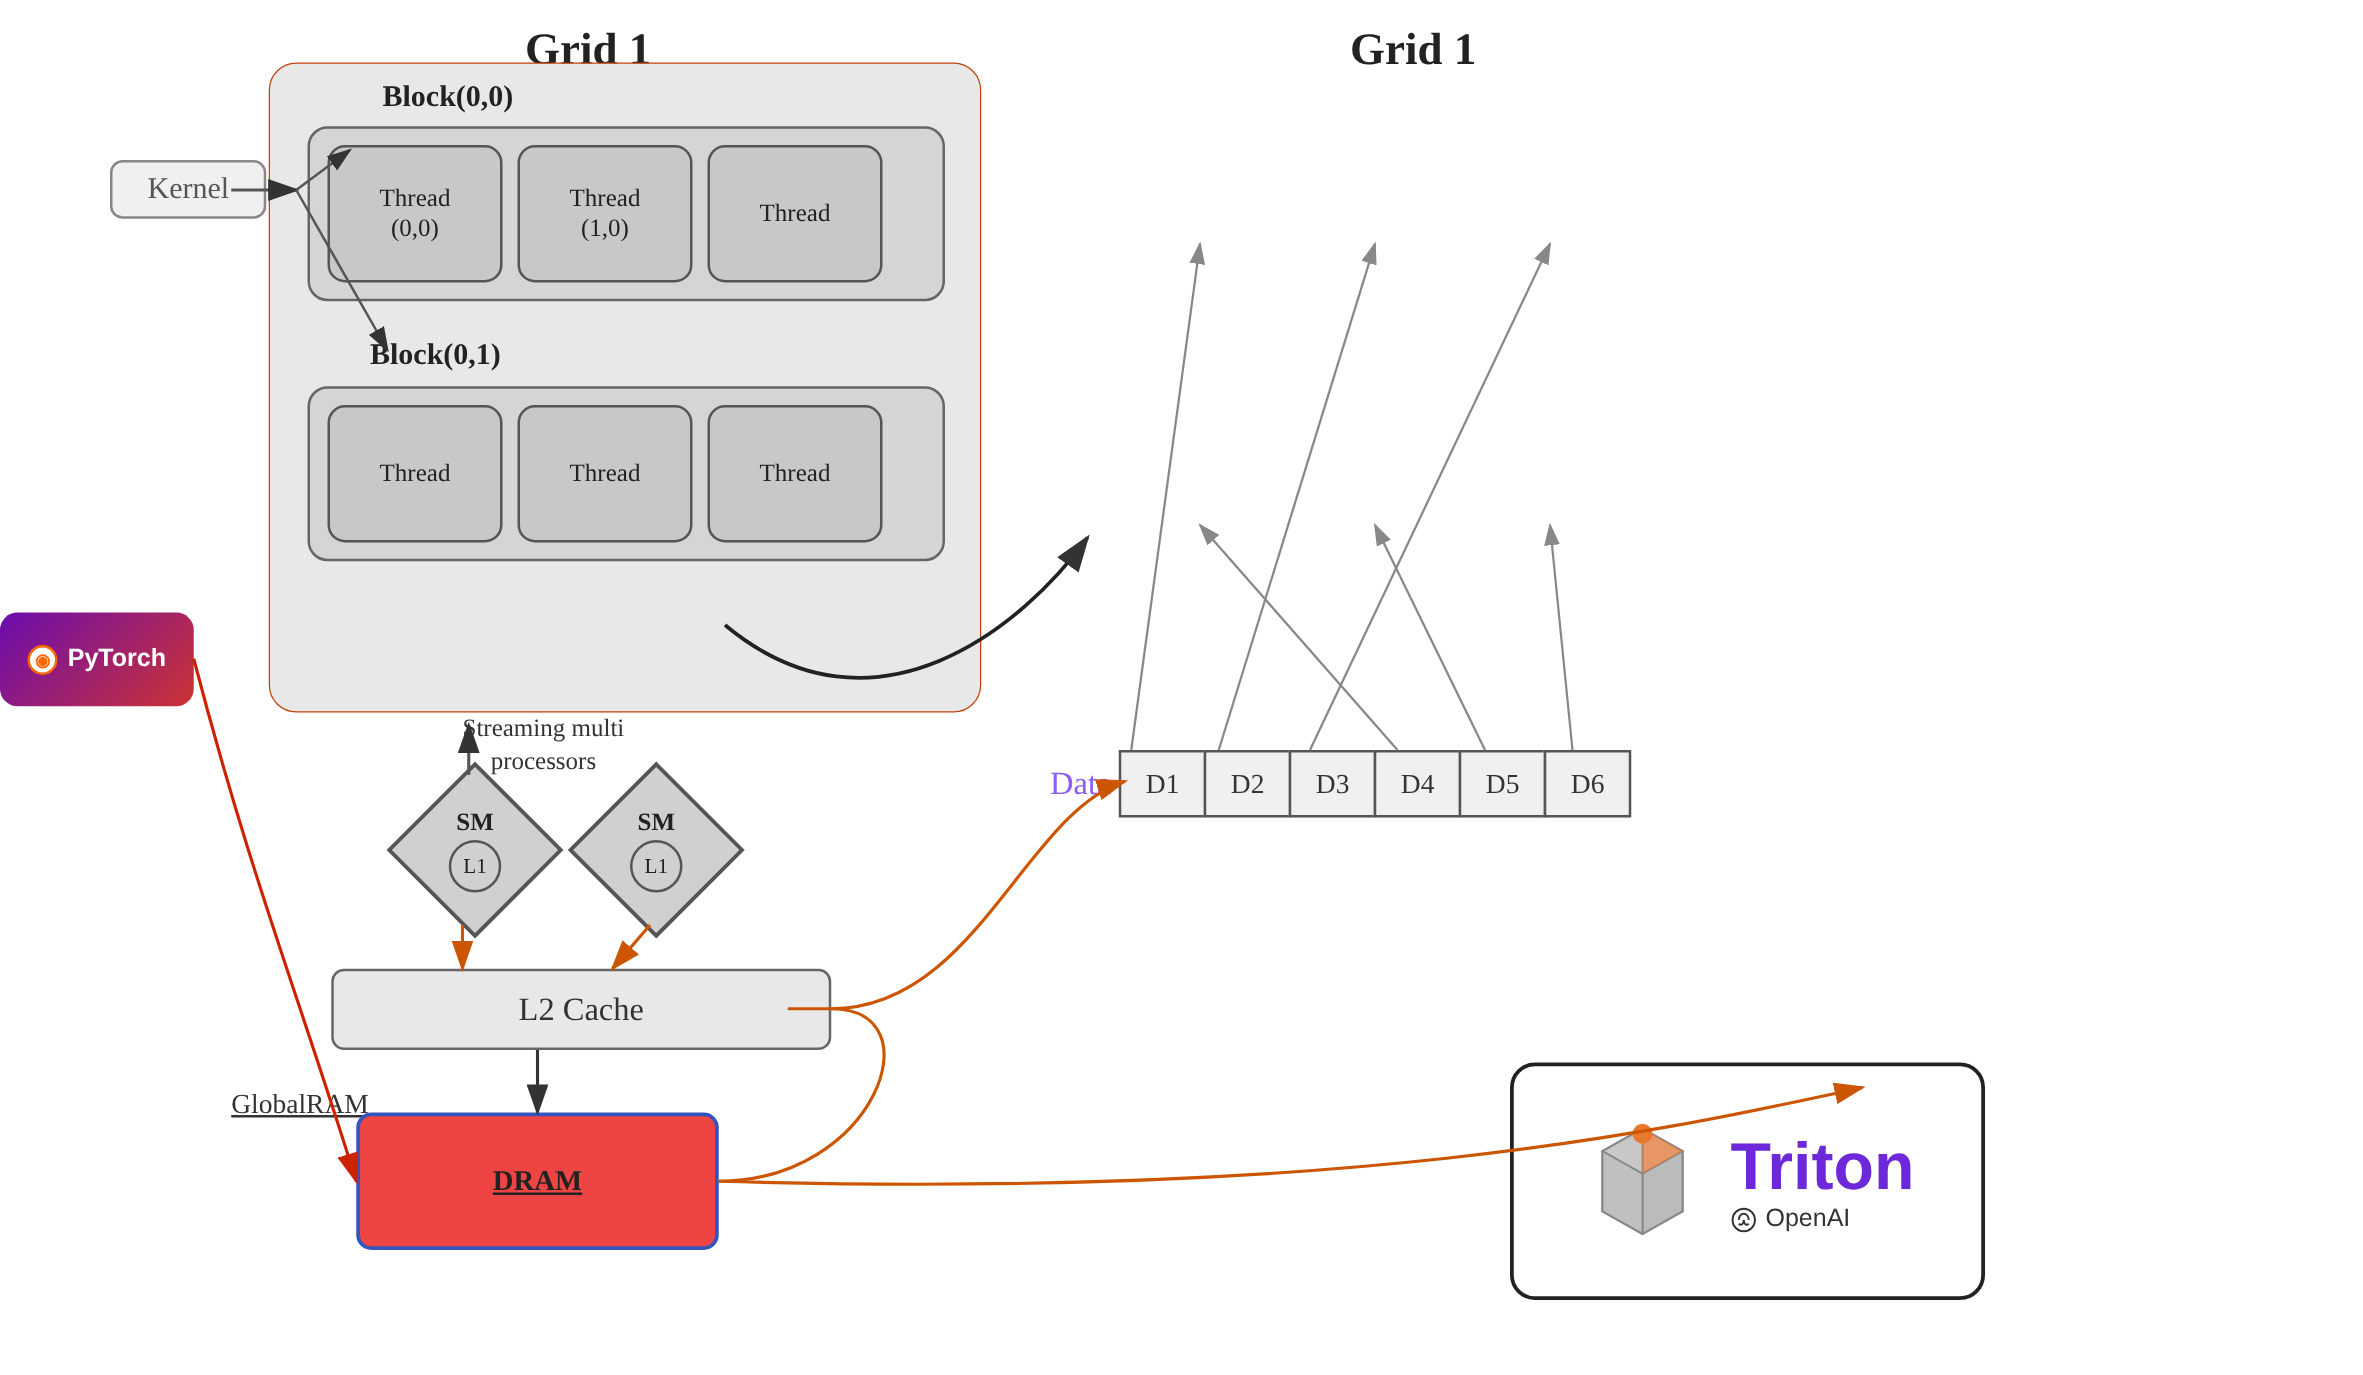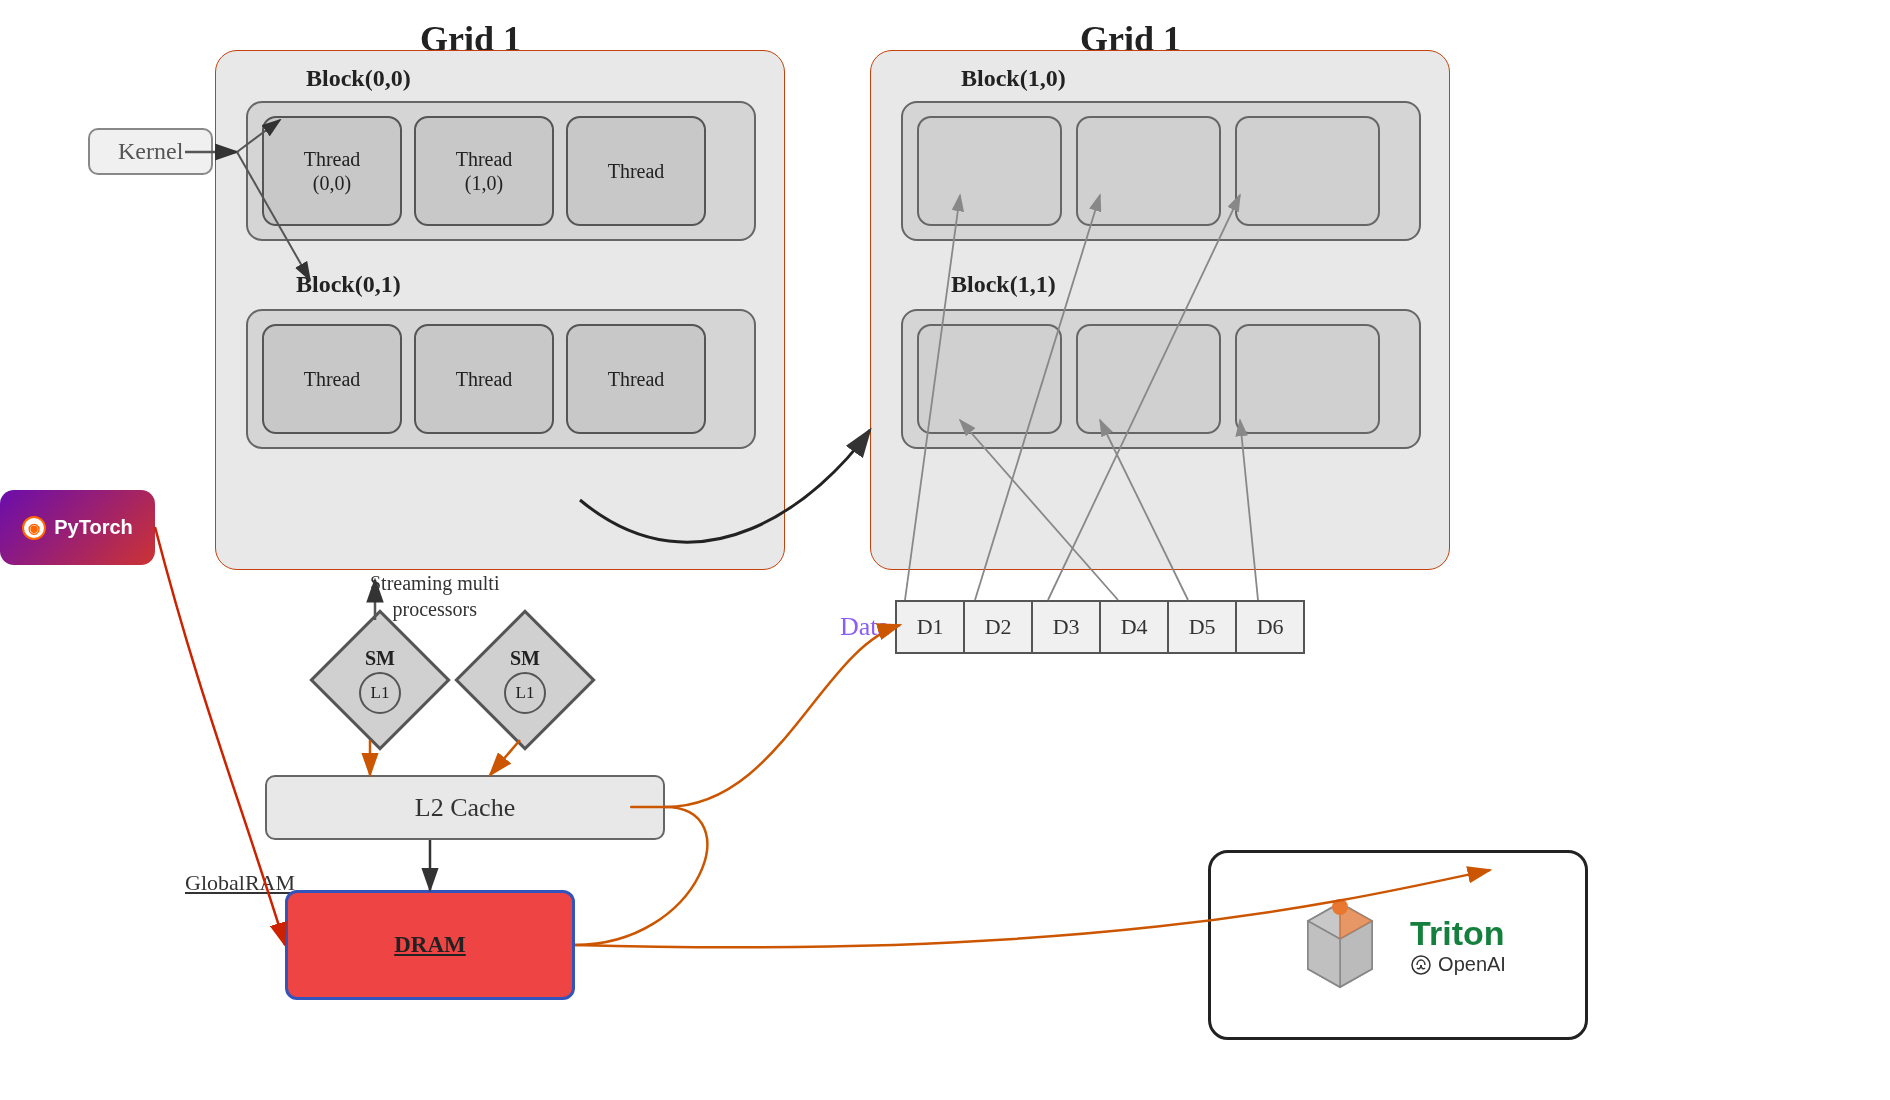--- a/index.html
+++ b/index.html
@@ -215,23 +215,23 @@
       width: 100px;
       height: 100px;
     }
     .triton-text-group {
       display: flex;
       flex-direction: column;
       align-items: flex-start;
     }
     .triton-title {
       font-family: Arial, sans-serif;
-      font-size: 34px;
+      font-size: 53px;
       font-weight: bold;
-      color: #15803d;
+      color: #6d28d9;
     }
     .triton-sub {
       font-family: Arial, sans-serif;
       font-size: 20px;
       color: #333;
       display: flex;
       align-items: center;
       gap: 6px;
     }
 
@@ -265,38 +265,20 @@
 
     <div class="block-label" style="top: 220px; left: 80px;">Block(0,1)</div>
 
     <div class="thread-row" style="top: 258px; left: 30px; width: 510px; height: 140px;">
       <div class="thread-box" style="width: 140px; height: 110px;">Thread</div>
       <div class="thread-box" style="width: 140px; height: 110px;">Thread</div>
       <div class="thread-box" style="width: 140px; height: 110px;">Thread</div>
     </div>
   </div>
 
-  <div class="block-outer" style="left: 870px; top: 50px; width: 580px; height: 520px;">
-
-    <div class="block-label" style="top: 14px; left: 90px;">Block(1,0)</div>
-
-    <div class="thread-row" style="top: 50px; left: 30px; width: 520px; height: 140px; gap: 14px;">
-      <div class="thread-box-empty" style="width: 145px; height: 110px;"></div>
-      <div class="thread-box-empty" style="width: 145px; height: 110px;"></div>
-      <div class="thread-box-empty" style="width: 145px; height: 110px;"></div>
-    </div>
-
-    <div class="block-label" style="top: 220px; left: 80px;">Block(1,1)</div>
-
-    <div class="thread-row" style="top: 258px; left: 30px; width: 520px; height: 140px; gap: 14px;">
-      <div class="thread-box-empty" style="width: 145px; height: 110px;"></div>
-      <div class="thread-box-empty" style="width: 145px; height: 110px;"></div>
-      <div class="thread-box-empty" style="width: 145px; height: 110px;"></div>
-    </div>
-  </div>
 
   <div class="kernel-box" style="left: 88px; top: 128px;">Kernel</div>
 
   <div class="smp-label" style="left: 370px; top: 570px;">Streaming multi<br>processors</div>
 
   <div style="position:absolute; left: 320px; top: 620px; width:120px; height:120px;">
     <div style="position:absolute; width:100px; height:100px; background:#d0d0d0; border:3px solid #555; transform:rotate(45deg); top:10px; left:10px;"></div>
     <div style="position:absolute; top:10px; left:10px; width:100px; height:100px; display:flex; flex-direction:column; align-items:center; justify-content:center;">
       <span style="font-family:'Comic Sans MS',cursive; font-size:20px; font-weight:bold; color:#222;">SM</span>
       <div style="width:42px; height:42px; border:2.5px solid #555; border-radius:50%; display:flex; align-items:center; justify-content:center; margin-top:2px;">

